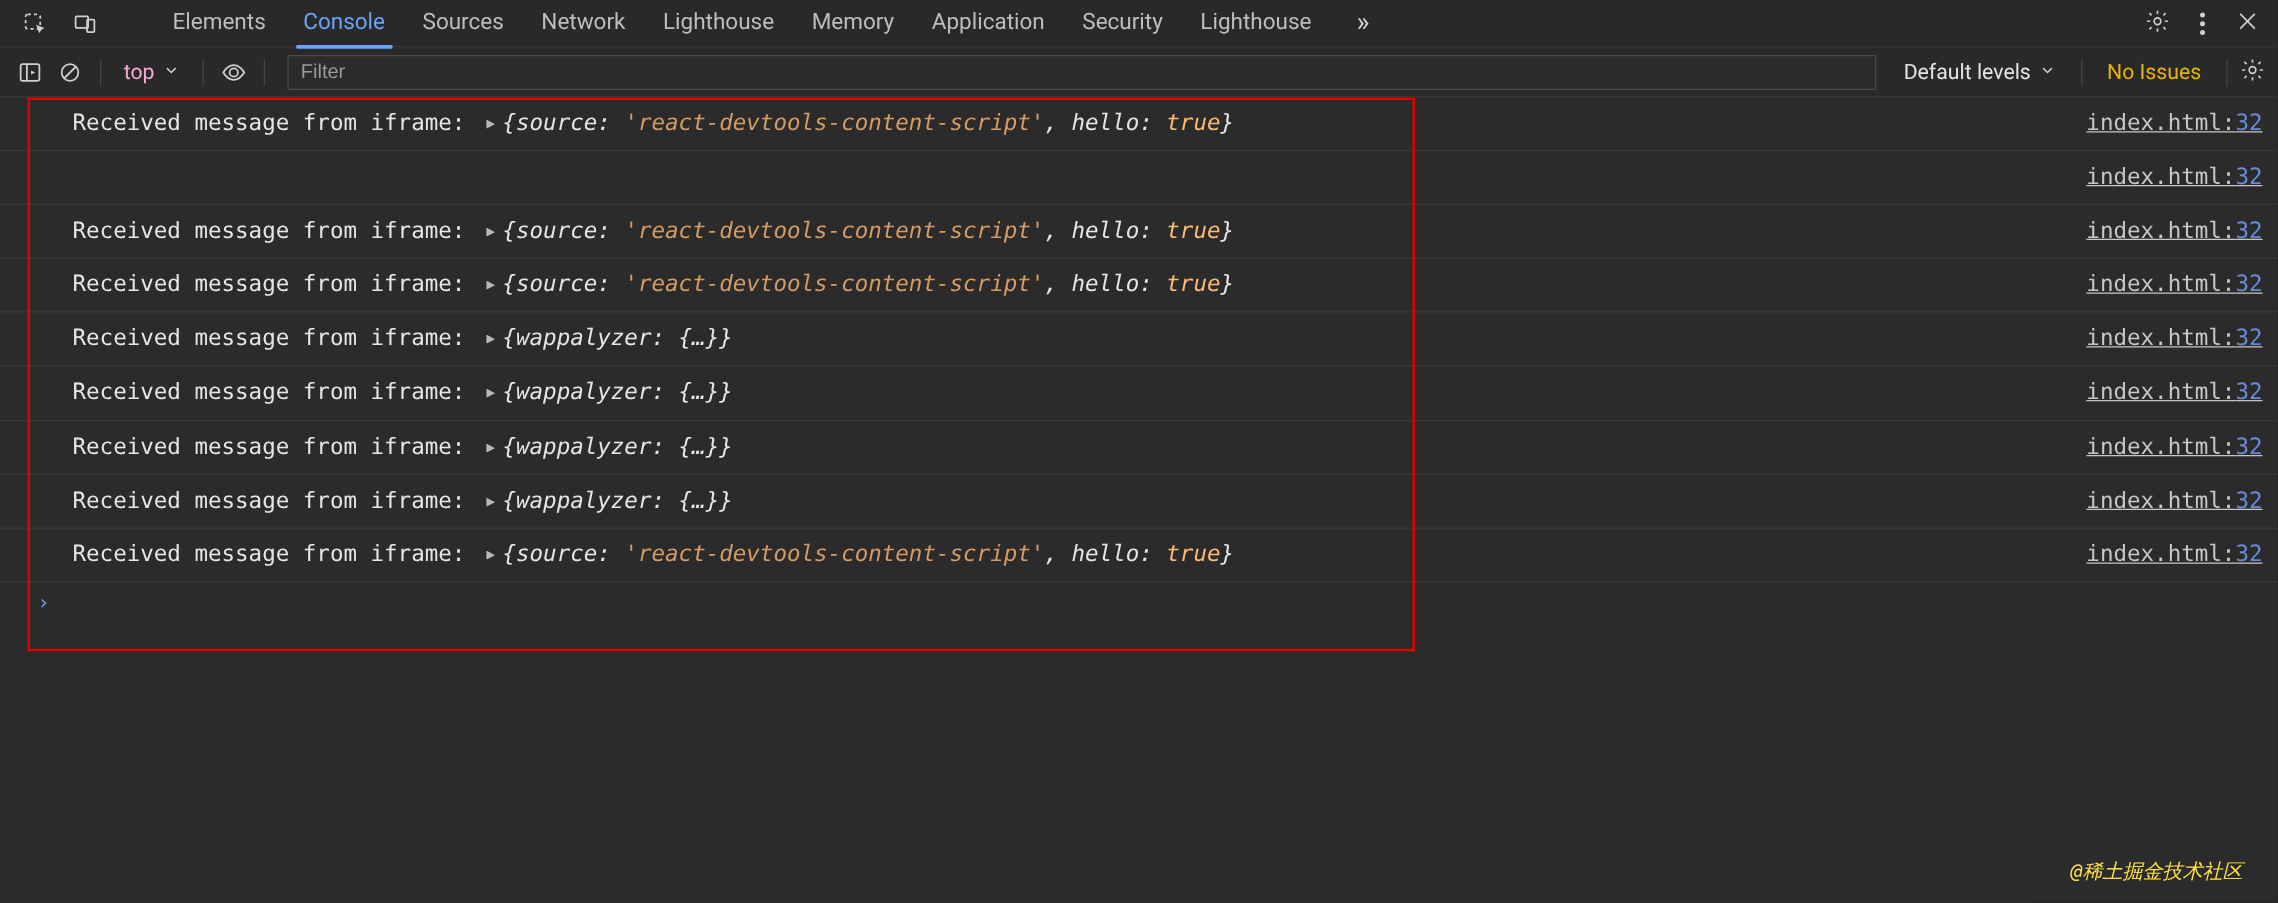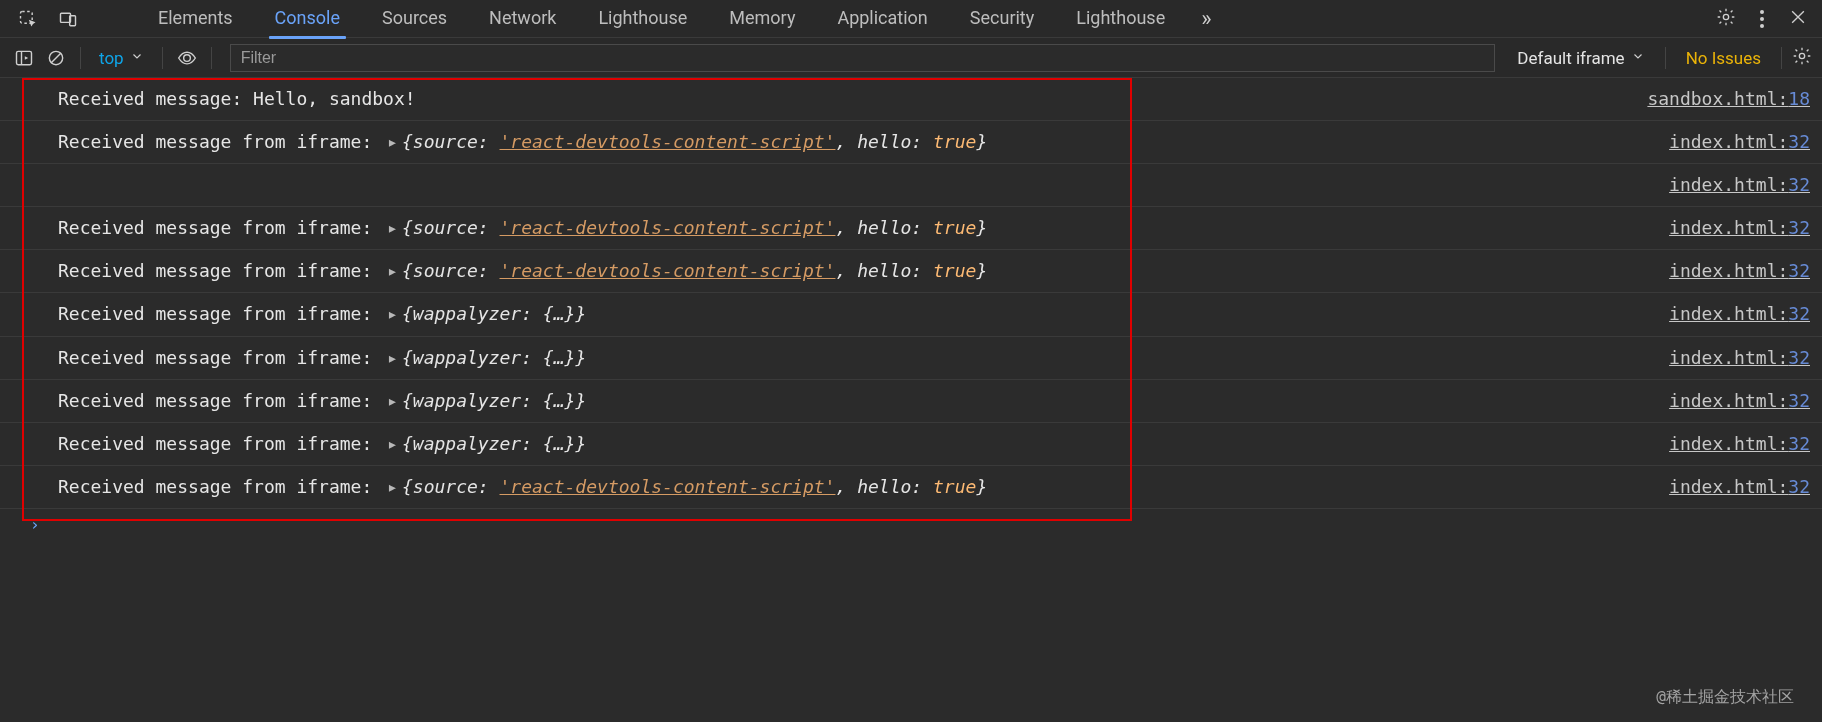--- a/index.html
+++ b/index.html
@@ -20,21 +20,21 @@
     align-items: center;
     height: 38px;
     border-bottom: 1px solid #3a3a3a;
     background: #292929;
     color: #bdbdbd;
     padding: 0 6px;
     gap: 4px;
   }
   .tabs-icons { display: flex; gap: 12px; padding: 0 8px; }
   .tabs-icons svg { width: 20px; height: 20px; fill: none; stroke: #cfcfcf; stroke-width: 1.6; }
-  .tabs-list { display: flex; align-items: center; gap: 34px; margin-left: 60px; font-size: 18px; }
+  .tabs-list { display: flex; align-items: center; gap: 22px; margin-left: 40px; font-size: 18px; }
   .tab { color: #bdbdbd; padding: 6px 4px 8px; cursor: pointer; position: relative; }
   .tab.active { color: #6aa3f9; }
   .tab.active::after {
     content: ""; position: absolute; left: -2px; right: -2px; bottom: -3px;
     height: 3px; background: #6aa3f9; border-radius: 1px;
   }
   .tab-more { margin-left: 28px; color: #cfcfcf; font-size: 22px; letter-spacing: -2px; }
   .tabs-right { margin-left: auto; display: flex; align-items: center; gap: 24px; padding-right: 8px; }
   .tabs-right svg { width: 20px; height: 20px; stroke: #cfcfcf; fill: none; stroke-width: 1.6; }
   .vdots { display:flex; flex-direction:column; gap:3px; }
@@ -42,21 +42,21 @@
 
   
   .toolbar {
     display: flex; align-items: center; height: 40px;
     border-bottom: 1px solid #3a3a3a; background: #292929;
     padding: 0 10px; gap: 4px;
   }
   .tool-btn { display:flex; align-items:center; justify-content:center; width:28px; height:28px; border-radius:4px; }
   .tool-btn svg { width:20px; height:20px; stroke:#cfcfcf; fill:none; stroke-width:1.7; }
   .tool-sep { width:1px; height:22px; background:#444; margin:0 6px; }
-  .context-select { display:flex; align-items:center; gap:6px; color:#0ea5e9; font-size:17px; padding:0 8px; cursor:pointer; }
+  .context-select { display:flex; align-items:center; gap:6px; color:#f9a8d4; font-size:17px; padding:0 8px; cursor:pointer; }
   .filter-input {
     background: #2b2b2b; border: 1px solid #4a4a4a; border-radius: 0;
     color: #d946ef; height: 28px; padding: 0 10px; font-size: 16px;
     flex: 1; min-width: 120px; margin: 0 8px;
   }
   .filter-input::placeholder { color: #9a9a9a; }
   .levels-select { display:flex; align-items:center; gap:6px; color:#e4e4e4; font-size:17px; padding:0 10px; cursor:pointer; }
   .issues { color:#eab308; font-size:17px; padding:0 10px; }
   .gear-right svg { width:20px; height:20px; stroke:#cfcfcf; fill:none; stroke-width:1.6; }
 
@@ -69,26 +69,26 @@
   .log-row {
     display:flex; align-items:flex-start; border-bottom:1px solid #3a3a3a;
     padding: 8px 12px 8px 58px; font-size:18px; line-height:1.45;
   }
   .log-msg { color:#e6e6e6; display:flex; flex-wrap:wrap; align-items:baseline; gap:0; }
   .log-msg .pre { white-space:pre; }
   .caret { color:#b8b8b8; margin:0 4px 0 4px; user-select:none; }
   .obj-brace { color:#e6e6e6; font-style: italic; }
   .obj-key { color:#e5e5e5; font-style: italic; }
   .obj-colon { color:#e6e6e6; font-style: italic; }
-  .obj-str { color:#d59b64; font-style: italic; text-decoration: underline; }
+  .obj-str { color:#d59b64; font-style: italic; }
   .obj-true { color:#fdba74; font-style: italic; }
   .src-link { margin-left:auto; color:#c7c7c7; text-decoration:underline; cursor:pointer; font-size:18px; padding-left:24px; }
   .src-line { color:#678bd6; }
   .prompt-row { padding: 6px 12px 6px 30px; color:#6aa3f9; font-size:16px; }
-  .watermark { position:absolute; right:28px; bottom:14px; color:#a3a3a3; font-size:16px; }
+  .watermark { position:absolute; right:28px; bottom:14px; color:#fde047; font-size:16px;font-style:italic; }
 </style>
 </head>
 <body>
 
 <div class="tabs-bar">
   <div class="tabs-icons">
     <span class="tool-btn">
       <svg viewBox="0 0 24 24">
           <rect x="3" y="3" width="14" height="14" rx="2" stroke-dasharray="3 3"></rect>
           <path d="M13 13 l8 3 -3 2 -2 3 -3 -8z" fill="#cfcfcf" stroke="none"></path>
@@ -163,45 +163,39 @@
     <svg viewBox="0 0 24 24">
         <circle cx="12" cy="12" r="4"></circle>
         <path d="M2 12c3-5 7-7 10-7s7 2 10 7c-3 5-7 7-10 7s-7-2-10-7z"></path>
       </svg>
   </span>
   <span class="tool-sep"></span>
 
   <input class="filter-input" placeholder="Filter" style="">
 
   <div class="levels-select">
-    <span>Default iframe</span>
+    <span>Default levels</span>
     <svg viewBox="0 0 24 24" width="14" height="14">
         <path d="M6 6l6 6 6-6" stroke="#cfcfcf" fill="none" stroke-width="2"></path>
       </svg>
   </div>
   <span class="tool-sep"></span>
 
   <span class="issues">No Issues</span>
   <span class="tool-sep"></span>
   <span class="gear-right">
     <svg viewBox="0 0 24 24">
         <circle cx="12" cy="12" r="3.2"></circle>
         <path d="M12 2v3M12 19v3M4.2 4.2l2.1 2.1M17.7 17.7l2.1 2.1M2 12h3M19 12h3M4.2 19.8l2.1-2.1M17.7 6.3l2.1-2.1"></path>
       </svg>
   </span>
 </div>
 
 <div class="log-area mono">
   <div id="logs-container">
-      <div class="log-row">
-        <span class="log-msg">
-          <span class="pre">Received message: Hello, sandbox!</span>
-        </span>
-        <span class="src-link">sandbox.html:<span class="src-line">18</span></span>
-      </div>
       <div class="log-row">
         <span class="log-msg">
           <span class="pre">Received message from iframe: </span>
           <span class="caret">▸</span>
           <span><span class="obj-brace">{</span><span class="obj-key">source</span><span class="obj-colon">: </span><span class="obj-str">'react-devtools-content-script'</span><span class="obj-brace">, </span><span class="obj-key">hello</span><span class="obj-colon">: </span><span class="obj-true">true</span><span class="obj-brace">}</span></span>
         </span>
         <span class="src-link">index.html:<span class="src-line">32</span></span>
       </div>
       <div class="log-row">
         <span class="src-link">index.html:<span class="src-line">32</span></span>

